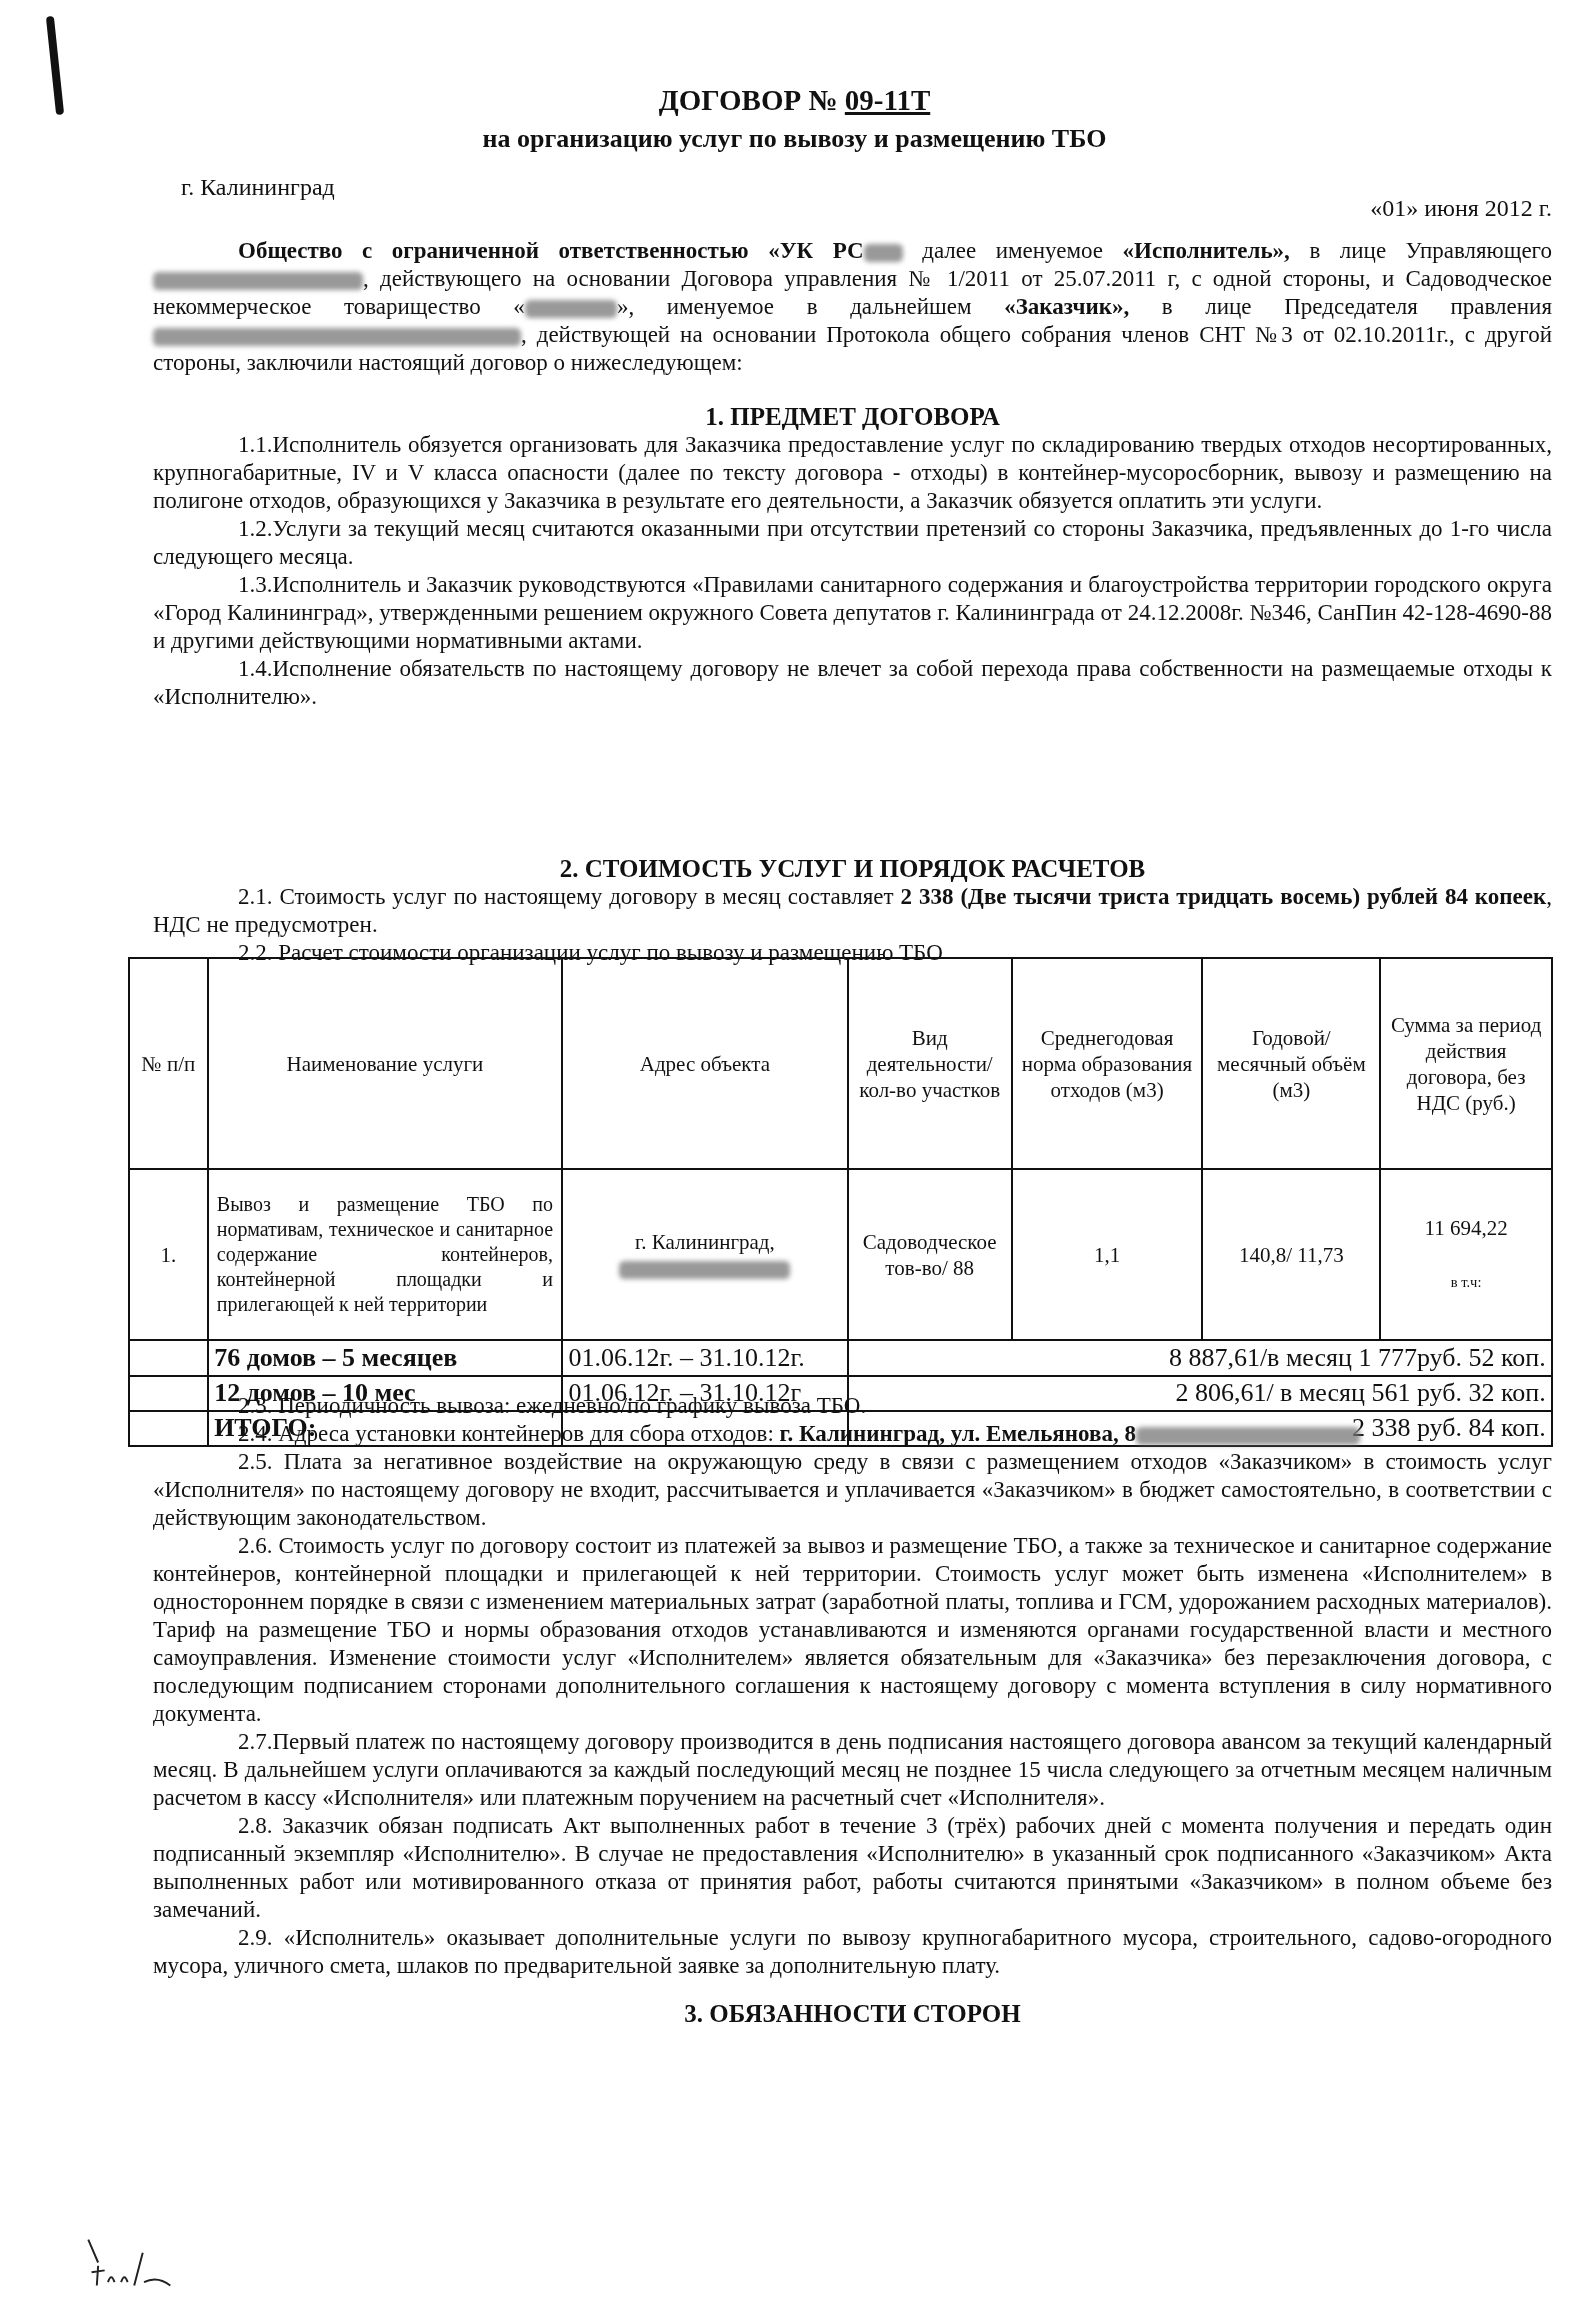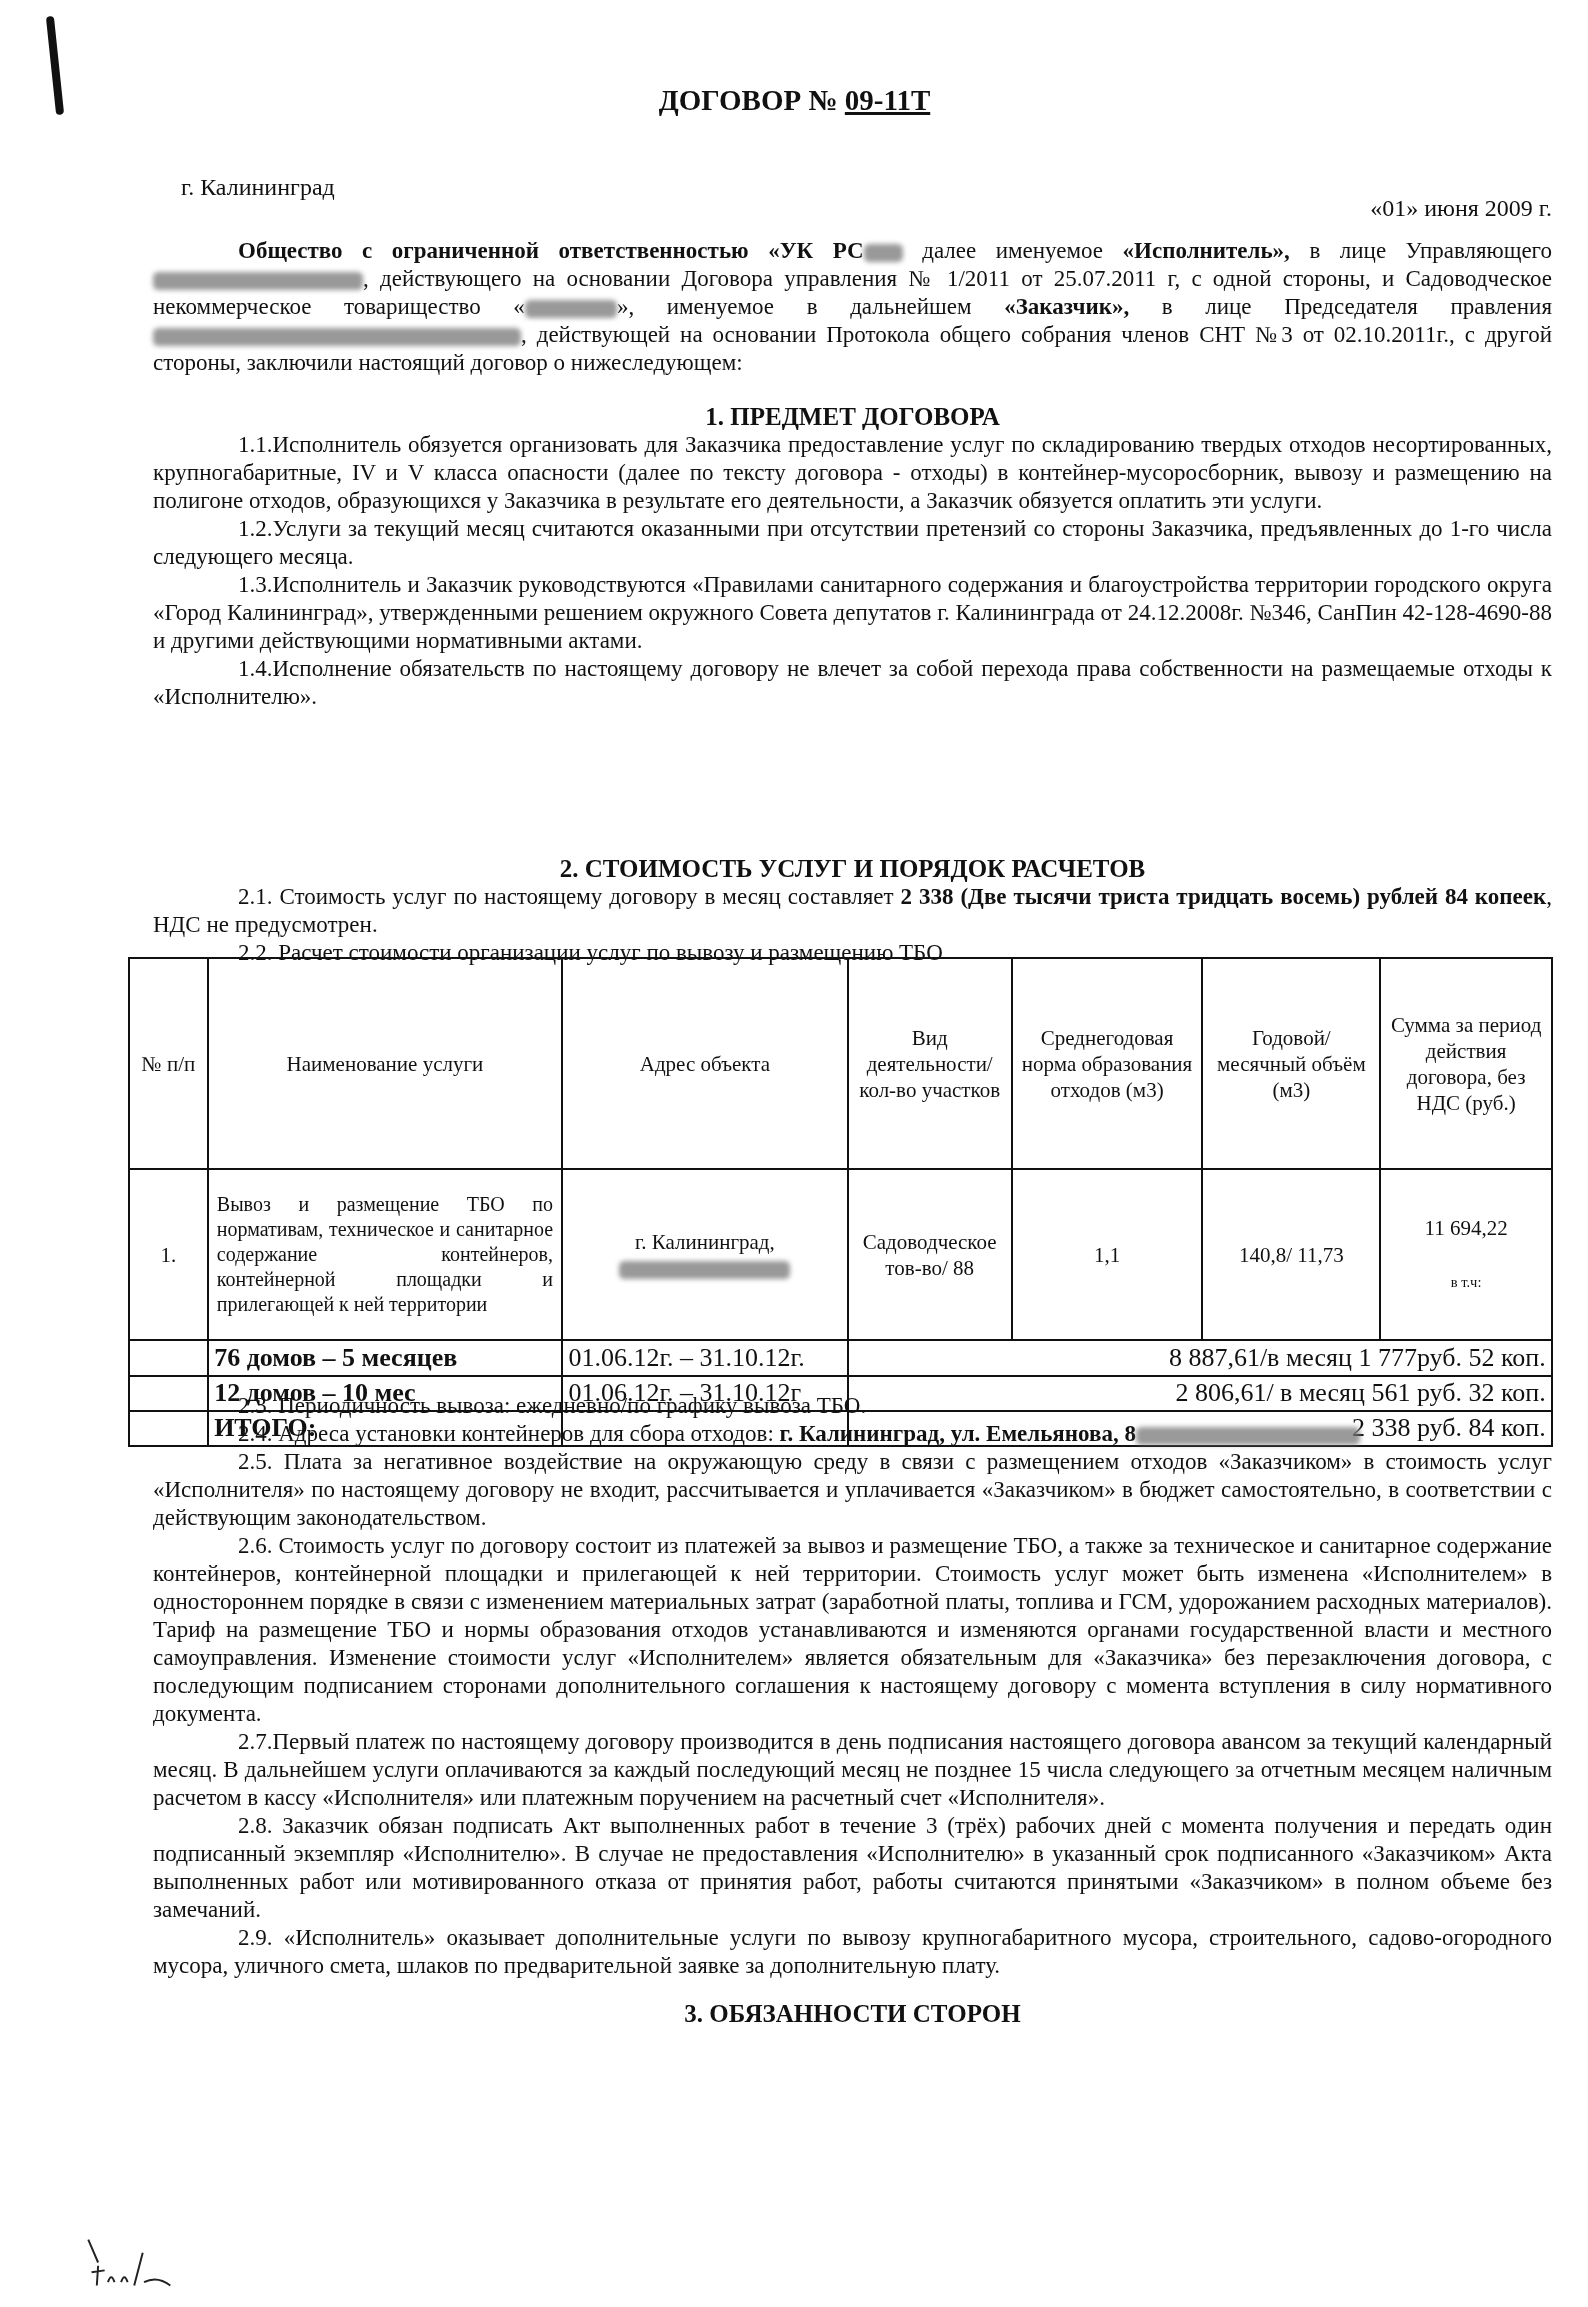--- a/index.html
+++ b/index.html
@@ -37,22 +37,23 @@
 </head>
 <body>
 
 <div class="page">
   <div class="mark"></div>
 
   <div class="title t1">
     <span>ДОГОВОР №</span>
     <u>09-11Т</u>
   </div>
+  <div class="title t2">на организацию услуг по вывозу и размещению ТБО</div>
   <div class="city">г. Калининград</div>
-  <div class="date">«01» июня 2009 г.</div>
+  <div class="date">«01» июня 2012 г.</div>
 
   <div class="body sec1">
     <p>
       <span class="b">Общество с ограниченной ответственностью «УК РС</span><span class="blur" style="width:39px"></span><span> далее именуемое </span><span class="b">«Исполнитель»,</span><span> в лице Управляющего </span><span class="blur" style="width:210px"></span><span>, действующего на основании Договора управления № 1/2011 от 25.07.2011 г, с одной стороны, и Садоводческое некоммерческое товарищество «</span><span class="blur" style="width:92px"></span><span>», именуемое в дальнейшем </span><span class="b">«Заказчик»,</span><span> в лице Председателя правления </span><span class="blur" style="width:368px"></span><span>, действующей на основании Протокола общего собрания членов СНТ №3 от 02.10.2011г., с другой стороны, заключили настоящий договор о нижеследующем:</span>
     </p>
     <p style="height:26px"></p>
     <p class="h">1. ПРЕДМЕТ ДОГОВОРА</p>
     <p>1.1.Исполнитель обязуется организовать для Заказчика предоставление услуг по складированию твердых отходов несортированных, крупногабаритные, IV и V класса опасности (далее по тексту договора - отходы) в контейнер-мусоросборник, вывозу и размещению на полигоне отходов, образующихся у Заказчика в результате его деятельности, а Заказчик обязуется оплатить эти услуги.</p>
     <p>1.2.Услуги за текущий месяц считаются оказанными при отсутствии претензий со стороны Заказчика, предъявленных до 1-го числа следующего месяца.</p>
     <p>1.3.Исполнитель и Заказчик руководствуются «Правилами санитарного содержания и благоустройства территории городского округа «Город Калининград», утвержденными решением окружного Совета депутатов г. Калининграда от 24.12.2008г. №346, СанПин 42-128-4690-88 и другими действующими нормативными актами.</p>

